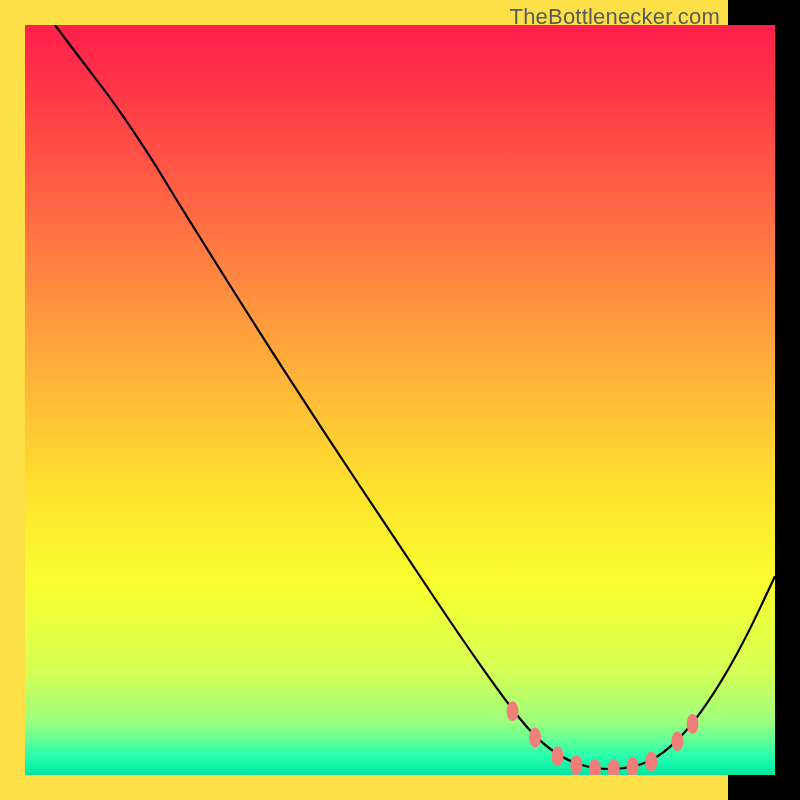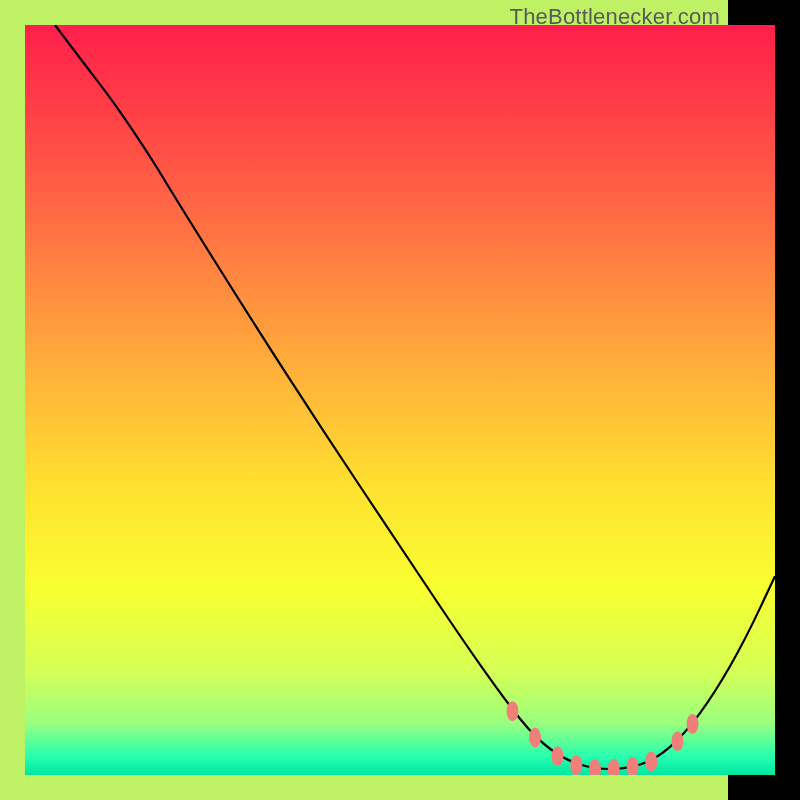--- a/index.html
+++ b/index.html
@@ -8,21 +8,21 @@
     width: 800px;
     height: 800px;
     overflow: hidden;
     background: #000;
     font-family: Arial, Helvetica, sans-serif;
   }
   .frame {
     position: relative;
     width: 728px;
     height: 800px;
-    background: #bef264;
+    background: #fde047;
   }
   .plot {
     position: absolute;
     left: 25px;
     top: 25px;
     width: 750px;
     height: 750px;
   }
   .watermark {
     position: absolute;

